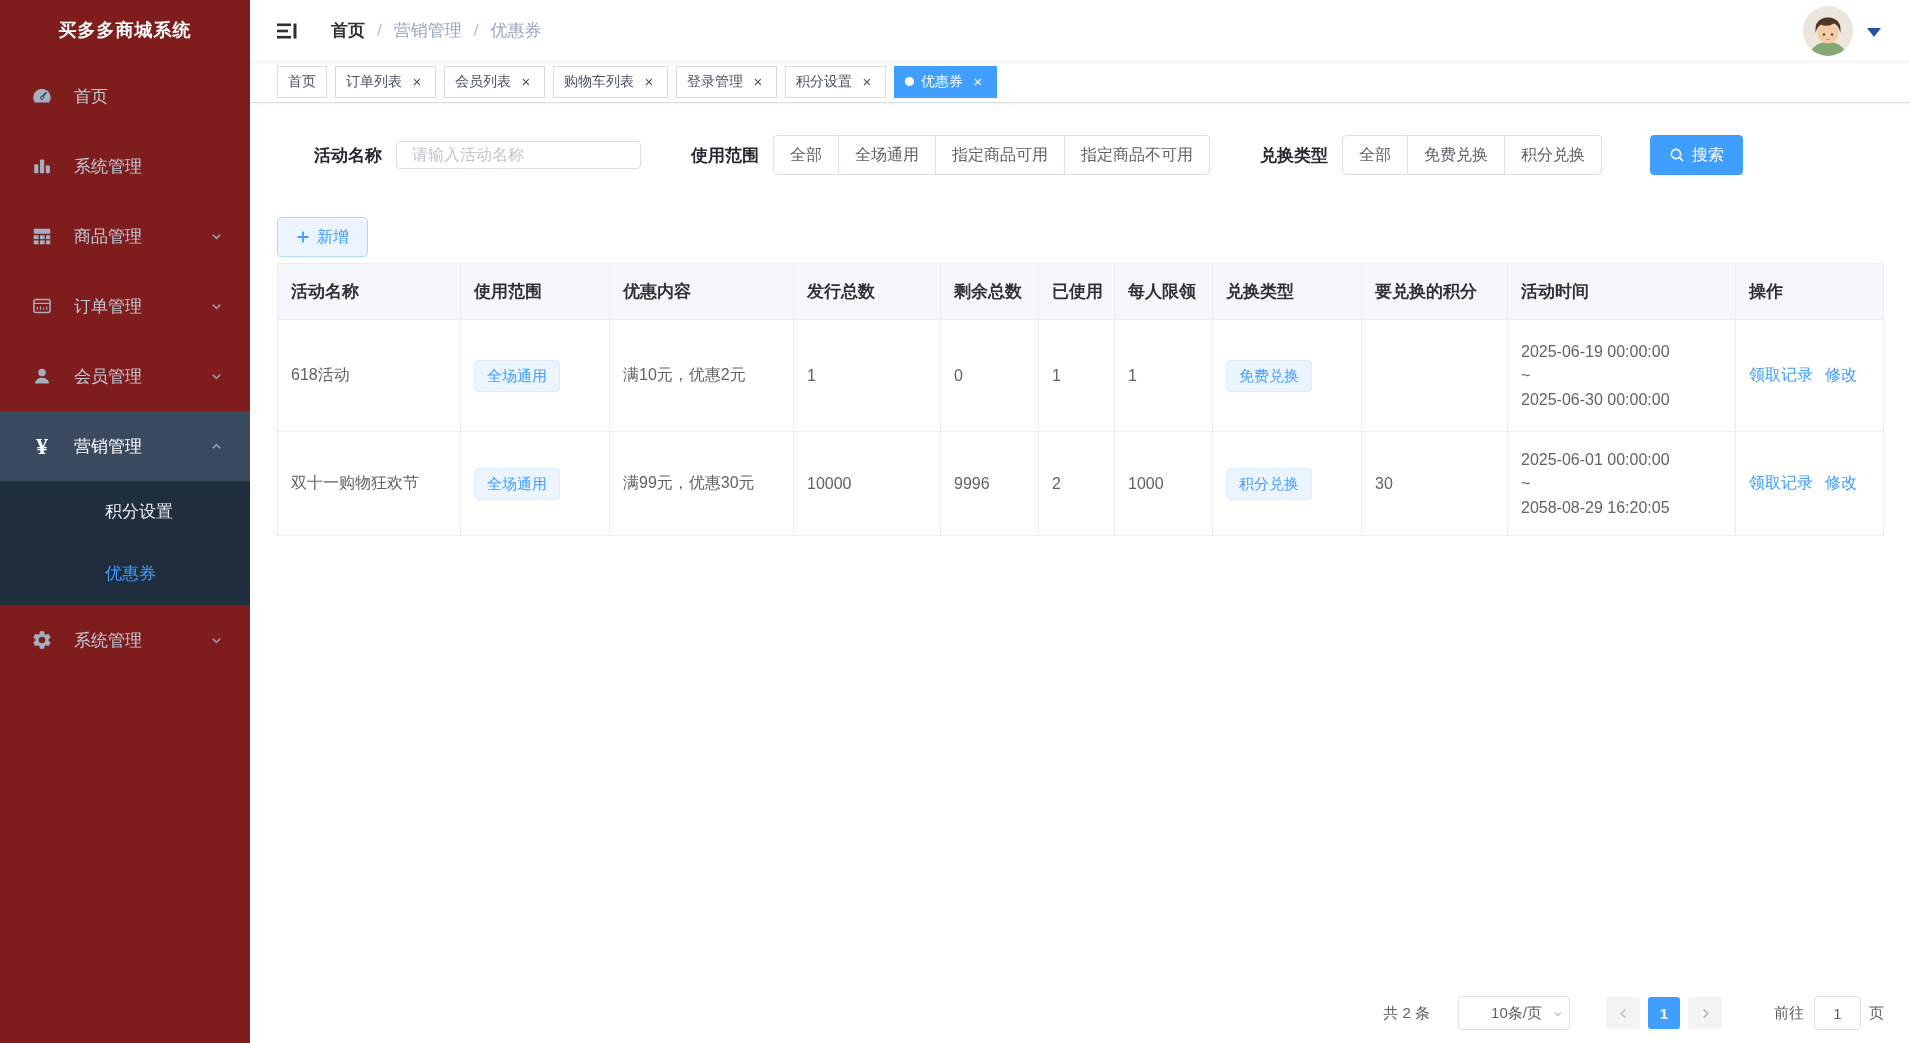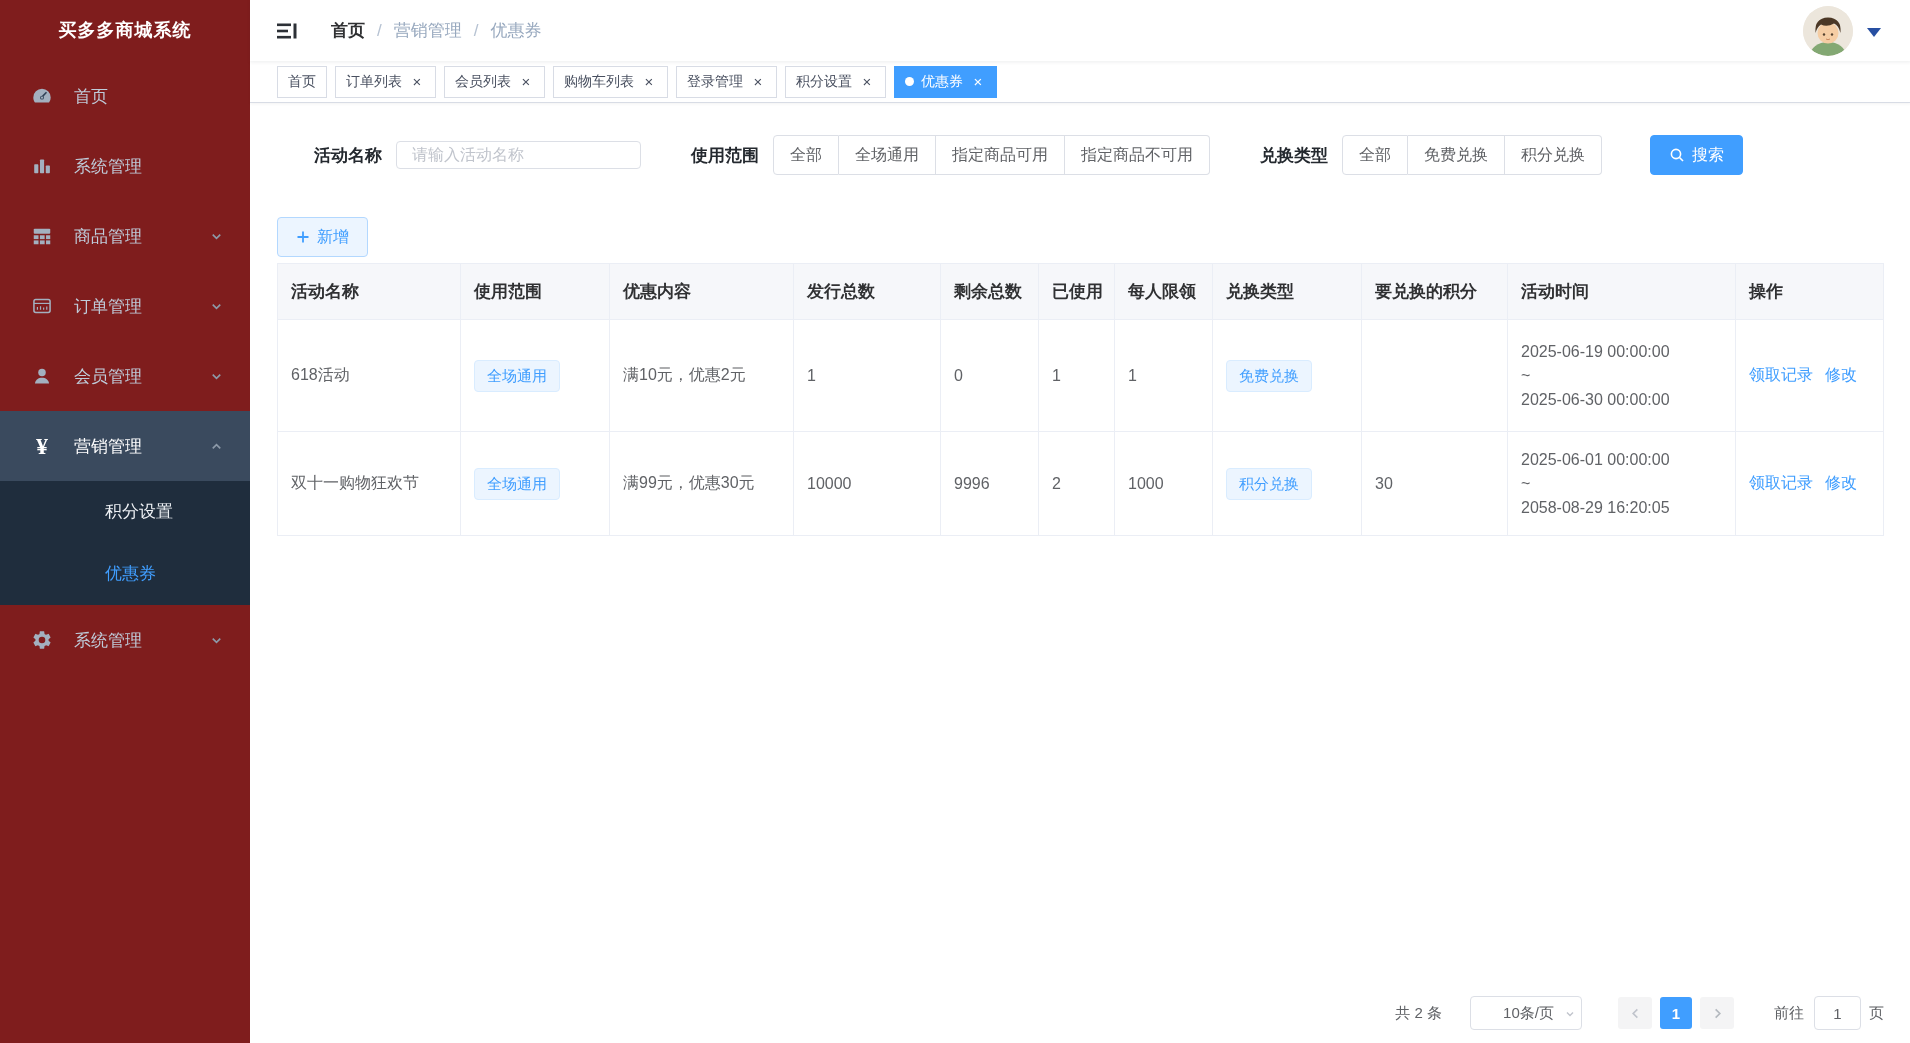--- a/index.html
+++ b/index.html
@@ -66,21 +66,21 @@
   .link { color:#409eff; font-size:16px; cursor:pointer; white-space:nowrap; }
   .link + .link { margin-left:12px; }
 
   
   .pagination { position:absolute; right:27px; bottom:13px; display:flex; align-items:center; font-size:15px; color:#606266; }
   .pg-total { margin-right:28px;text-align:right; }
   .pg-select { width:112px; height:34px; border:1px solid #dcdfe6; border-radius:4px; display:flex; align-items:center; justify-content:center; gap:10px; color:#606266; cursor:pointer; margin-right:30px; background:#fff;padding-left:27px; }
   .pg-select .sel-chev { color:#c0c4cc; display:flex; margin-top:2px; }
   .pg-btn { width:34px; height:32px; background:#f4f4f5; border-radius:3px; display:flex; align-items:center; justify-content:center; cursor:pointer; margin:0 6px; color:#b7bcc2; }
   .pg-page { width:32px; height:32px; background:#409eff; color:#fff; border-radius:3px; display:flex; align-items:center; justify-content:center; font-weight:bold; cursor:pointer; margin:0 2px; }
-  .pg-goto { margin-left:34px; white-space:nowrap; }
+  .pg-goto { margin-left:46px; white-space:nowrap; }
   .pg-input { width:47px; height:34px; border:1px solid #dcdfe6; border-radius:4px; text-align:center; font-size:15px; color:#606266; margin:0 8px 0 10px; outline:none; font-family:inherit; }
 </style>
 </head>
 <body>
 
 <div class="app">
 
   <aside class="sidebar">
     <div class="sidebar-title">买多多商城系统</div>
 

